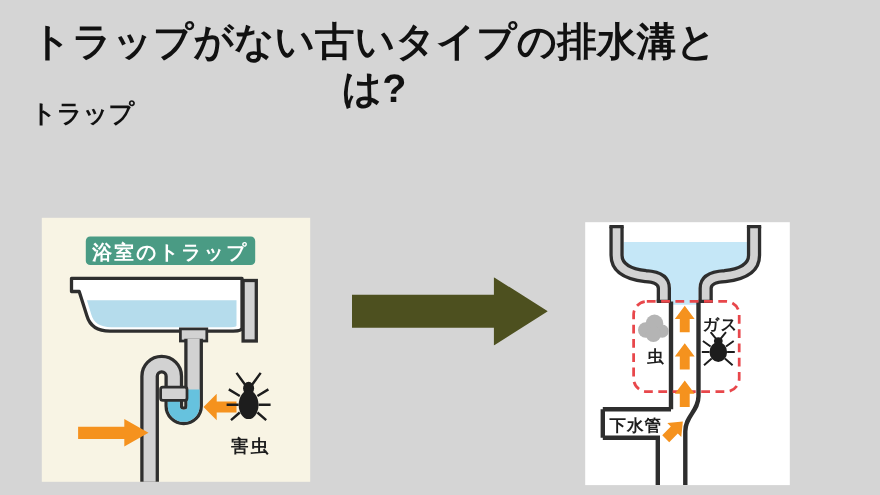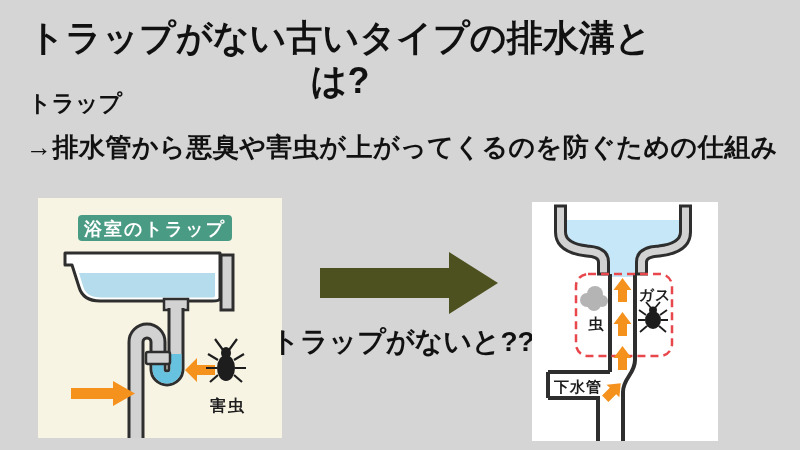--- a/index.html
+++ b/index.html
@@ -16,21 +16,20 @@
     font-size:28px;font-weight:bold;color:#111;white-space:nowrap;}
   svg text{font-family:"Liberation Sans","DejaVu Sans",sans-serif;font-weight:bold;}
 </style>
 </head>
 <body>
 
 <div class="stage">
 
   <div class="page-title">トラップがない古いタイプの排水溝とは?</div>
   <div class="term">トラップ</div>
-  <div class="definition">→排水管から悪臭や害虫が上がってくるのを防ぐための仕組み</div>
 
   <div class="panel-left">
     <svg width="232" height="240" viewBox="0 0 232 240">
 
       <rect x="40" y="17" width="154" height="26" rx="4" fill="#4a9b84"></rect>
       <text x="117" y="37" font-size="18" text-anchor="middle" letter-spacing="2" fill="#ffffff">浴室のトラップ</text>
 
       <rect x="183" y="57" width="12" height="55" fill="#d2d2d2" stroke="#2e2e2e" stroke-width="3"></rect>
 
       <path d="M 27 55 H 182 V 100 Q 182 103 174 103 H 62 Q 45 103 41 89 L 34 67 H 27 Z" fill="#ffffff" stroke="#2e2e2e" stroke-width="3" stroke-linejoin="round"></path>
@@ -54,21 +53,20 @@
         <ellipse cx="0" cy="3" rx="9" ry="13"></ellipse>
         <path d="M -8 -5 L -18 -11 M 8 -5 L 18 -11 M -9 3 L -20 3 M 9 3 L 20 3 M -8 10 L -16 17 M 8 10 L 16 17" stroke="#1d1d1d" stroke-width="2.2" fill="none"></path>
       </g>
       <text x="190" y="213" font-size="16" text-anchor="middle" letter-spacing="2" fill="#1d1d1d">害虫</text>
     </svg>
   </div>
 
   <svg class="transition-arrow" viewBox="0 0 178 62">
     <polygon points="0,16 129,16 129,0 178,31 129,62 129,46 0,46" fill="#4d501f"></polygon>
   </svg>
-  <div class="transition-caption">トラップがないと??</div>
 
   <div class="panel-right">
     <svg width="186" height="239" viewBox="0 0 186 239">
 
       <path d="M 35 5 H 147 V 30 Q 147 43 124 46 Q 103 48 103 58 V 75 H 78 V 58 Q 78 48 57 46 Q 35 43 35 30 Z" fill="#ffffff"></path>
       <path d="M 35 18 H 147 V 30 Q 147 43 124 46 Q 103 48 103 58 V 75 H 78 V 58 Q 78 48 57 46 Q 35 43 35 30 Z" fill="#c5e7f7"></path>
 
       <path d="M 28.5 4 V 30 Q 28.5 46 55 49 Q 71.5 50 71.5 60 V 72" fill="none" stroke="#2e2e2e" stroke-width="13"></path>
       <path d="M 153.5 4 V 30 Q 153.5 46 127 49 Q 109.5 50 109.5 60 V 72" fill="none" stroke="#2e2e2e" stroke-width="13"></path>
       <path d="M 28.5 4 V 30 Q 28.5 46 55 49 Q 71.5 50 71.5 60 V 72" fill="none" stroke="#d2d2d2" stroke-width="7"></path>

